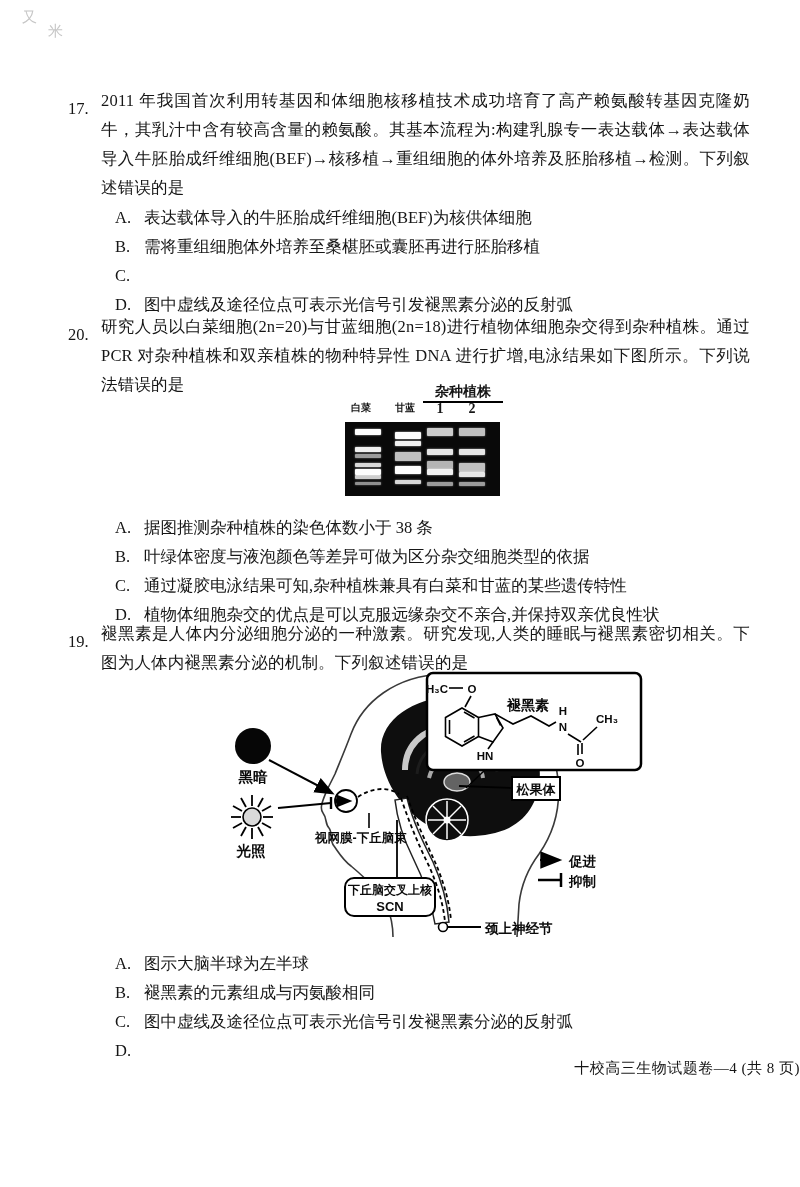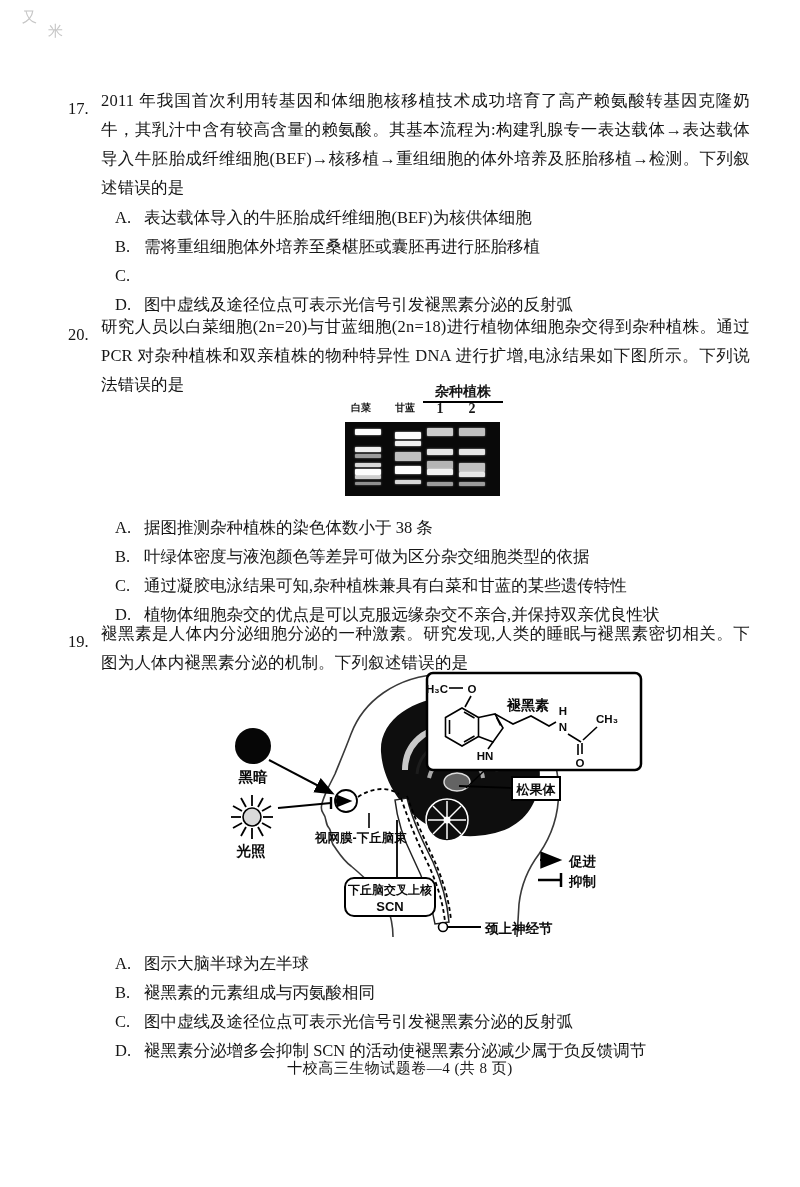--- a/index.html
+++ b/index.html
@@ -30,21 +30,21 @@
   .gel-box{position:absolute;left:0;top:36px;width:155px;height:74px;background:#090909;}
   .gel-lane{position:absolute;top:0;height:100%;width:26px;}
   .gel-band{position:absolute;left:0;width:100%;background:#fdfdfd;border-radius:1px;
             box-shadow:0 0 2px rgba(255,255,255,0.8);}
 
   
   .brain-fig{position:absolute;left:117px;top:51px;width:460px;height:268px;}
   .brain-fig svg text{font-family:"Liberation Sans","DejaVu Sans",sans-serif;font-weight:700;fill:#0a0a0a;}
   .brain-fig svg text.chem{font-weight:700;font-size:11.5px;}
 
-  .footer{position:absolute;top:1059px;left:0;width:100%;text-align:center;
+  .footer{position:absolute;top:1059px;left:0;width:100%;text-align:right;
           font-size:15px;letter-spacing:0.5px;}
 </style>
 </head>
 <body>
 
 <div class="page">
 
   <span class="stray" style="left:22px;top:8px;">又</span>
   <span class="stray" style="left:48px;top:22px;">米</span>
 
@@ -286,19 +286,18 @@
       <div class="option">
         <span class="opt-label">B.</span>
         <span class="opt-text">褪黑素的元素组成与丙氨酸相同</span>
       </div>
       <div class="option">
         <span class="opt-label">C.</span>
         <span class="opt-text">图中虚线及途径位点可表示光信号引发褪黑素分泌的反射弧</span>
       </div>
       <div class="option">
         <span class="opt-label">D.</span>
-        <span class="opt-text">褪黑素分泌增多会抑制 SCN 的活动使褪黑素分泌减少属于负反馈调节</span>
       </div>
     </div>
   </div>
 
   <div class="footer">十校高三生物试题卷—4 (共 8 页)</div>
 </div>
 
 </body></html>

